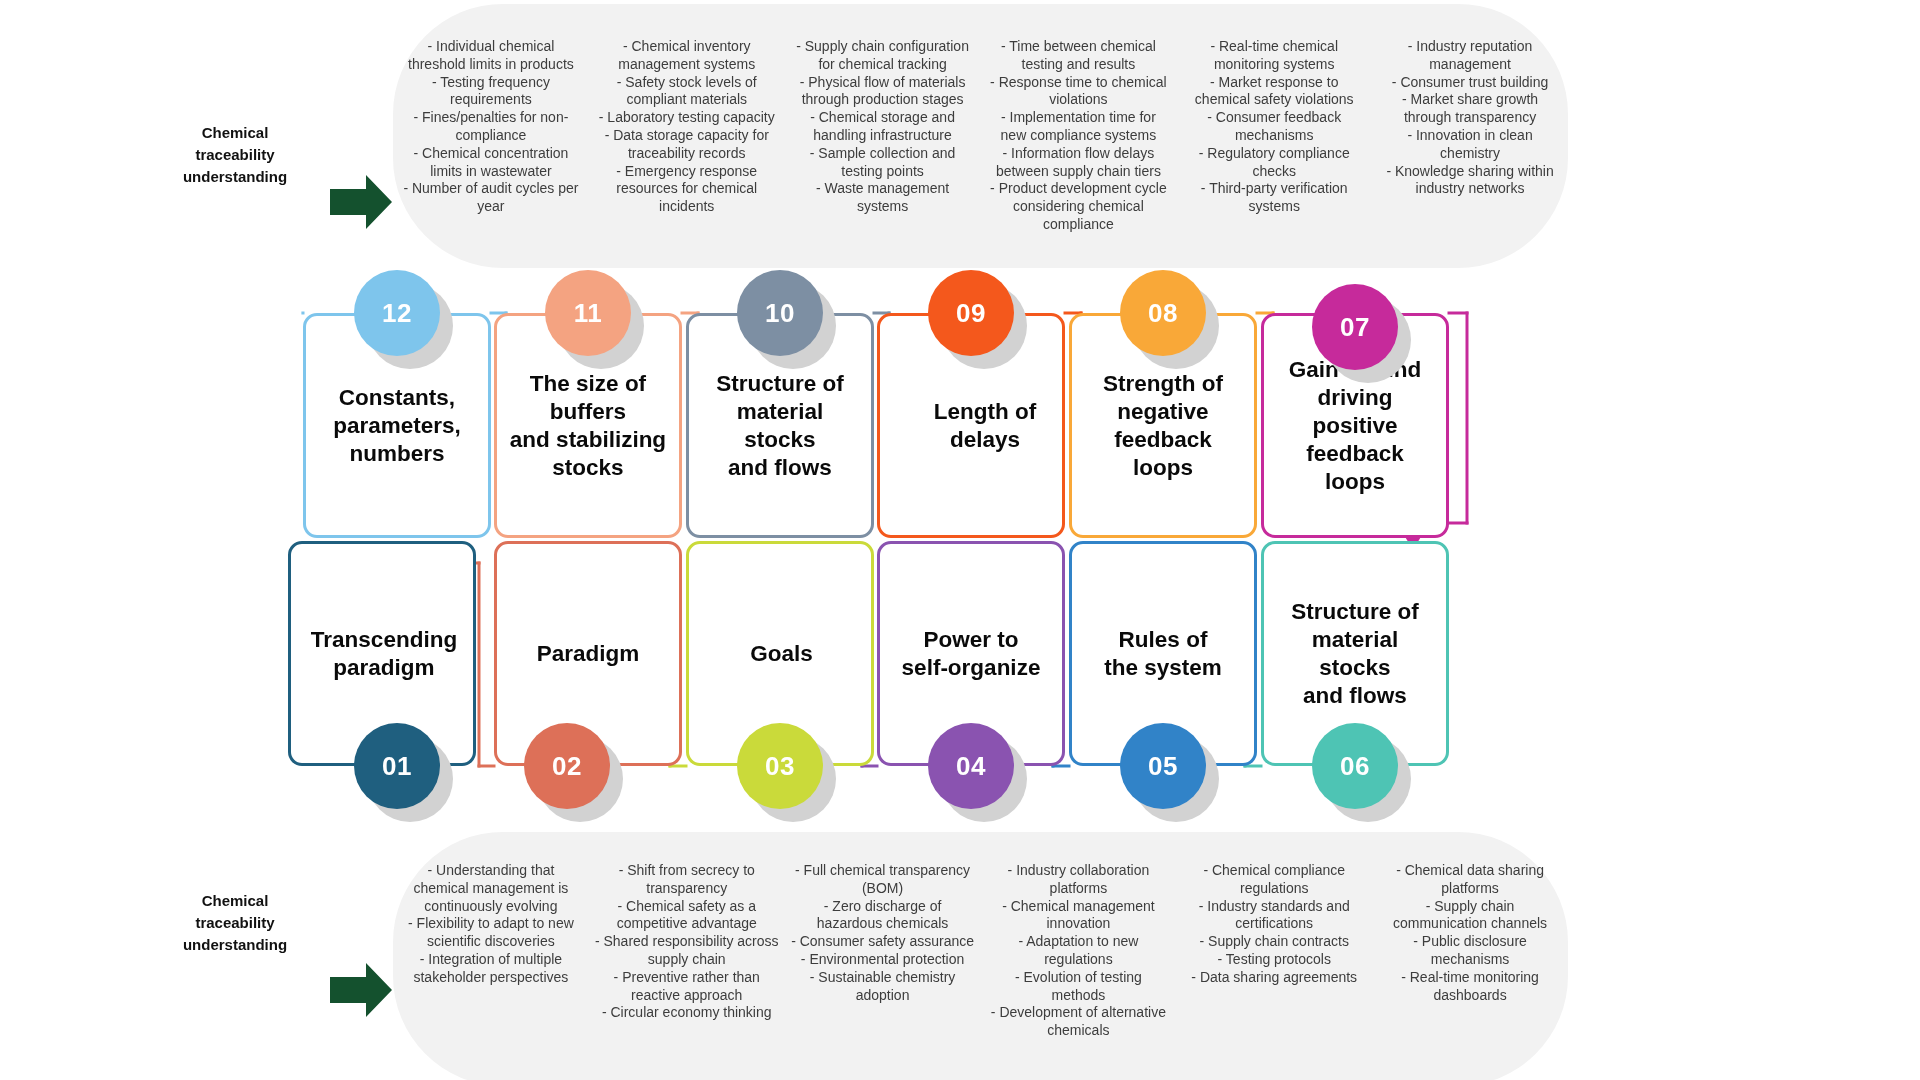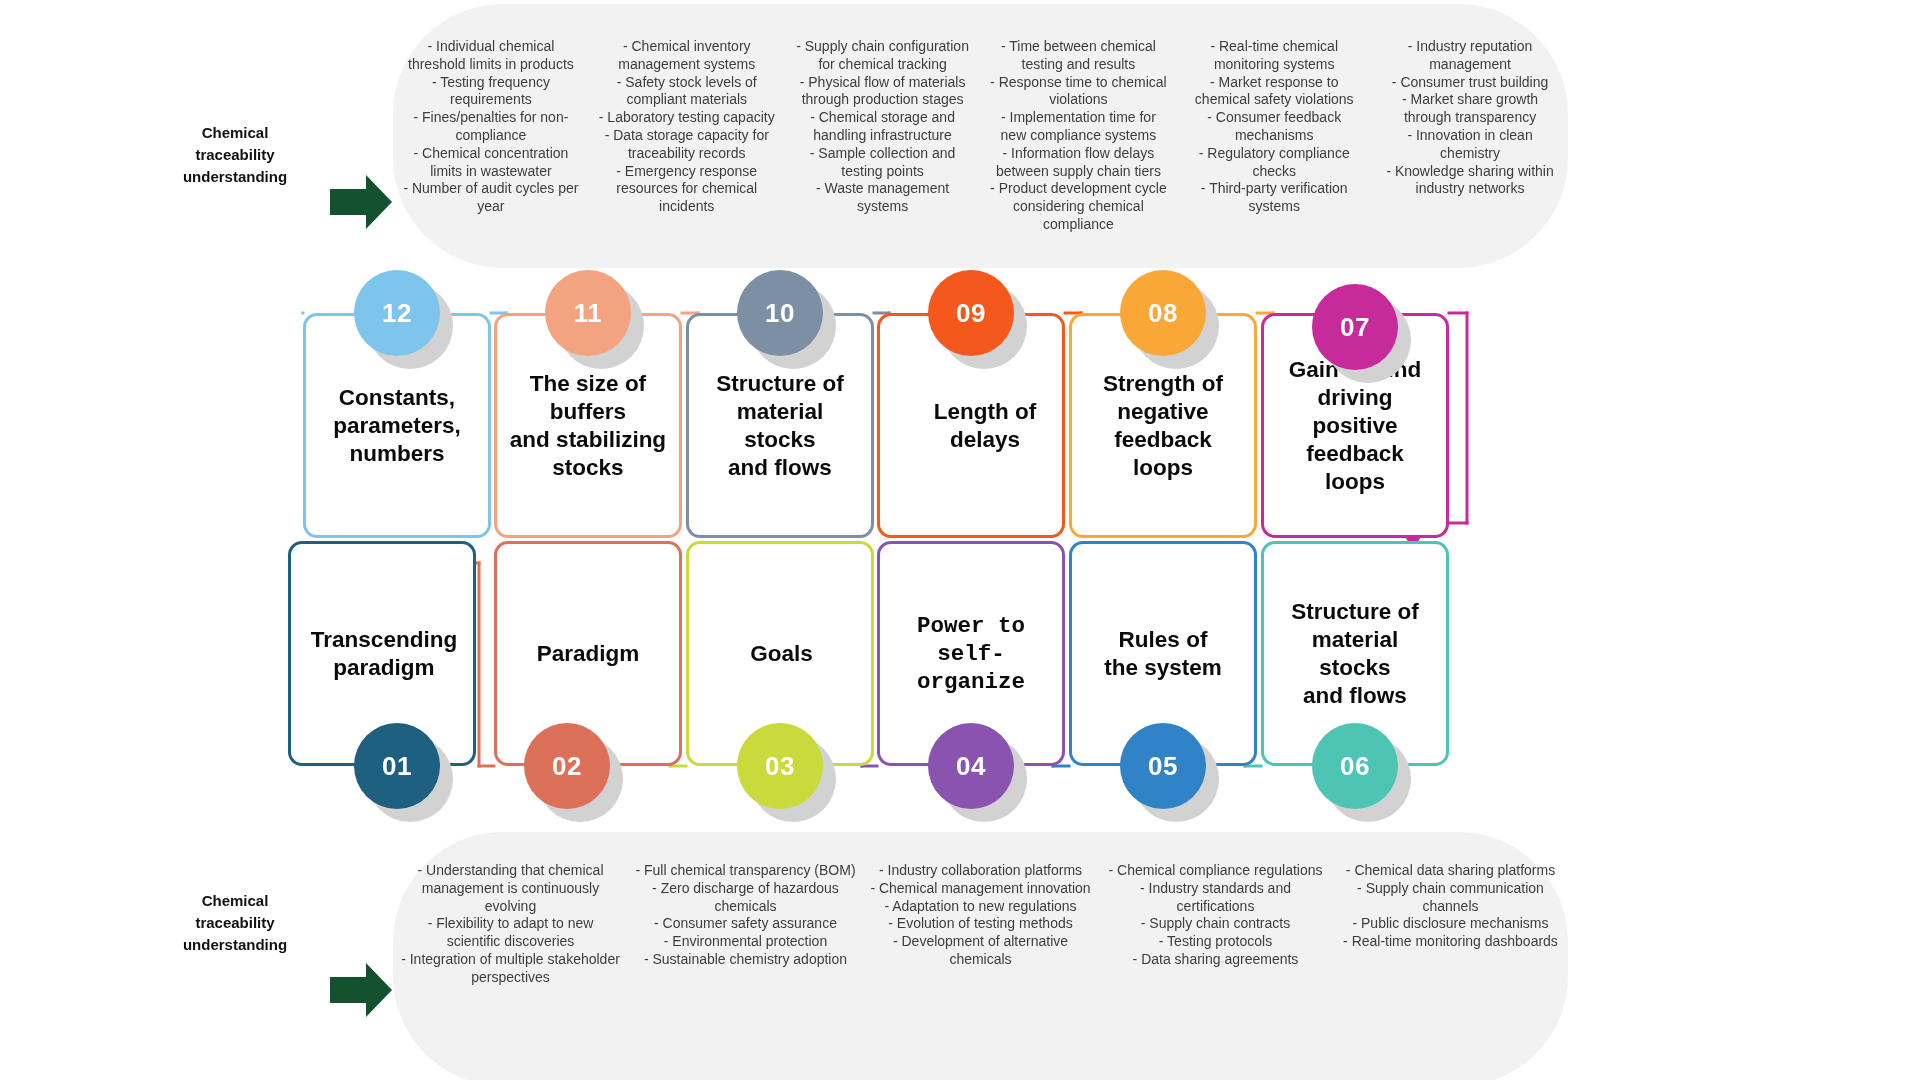--- a/index.html
+++ b/index.html
@@ -141,20 +141,25 @@
 - Innovation in clean chemistry
 - Knowledge sharing within industry networks</div>
     </div>
   </div>
 
   <div class="panel" id="panel-bottom">
     <div class="panel-cols">
       <div class="panel-col">- Understanding that chemical management is continuously evolving
 - Flexibility to adapt to new scientific discoveries
 - Integration of multiple stakeholder perspectives</div>
+      <div class="panel-col">- Shift from secrecy to transparency
+- Chemical safety as a competitive advantage
+- Shared responsibility across supply chain
+- Preventive rather than reactive approach
+- Circular economy thinking</div>
       <div class="panel-col">- Full chemical transparency (BOM)
 - Zero discharge of hazardous chemicals
 - Consumer safety assurance
 - Environmental protection
 - Sustainable chemistry adoption</div>
       <div class="panel-col">- Industry collaboration platforms
 - Chemical management innovation
 - Adaptation to new regulations
 - Evolution of testing methods
 - Development of alternative chemicals</div>
@@ -251,21 +256,21 @@
 feedback
 loops</span></div>
       <div class="box row-top" style="left: 1261px; top: 313px; border-color: rgb(198, 42, 155);"><span class="box-label">Gain around
 driving positive
 feedback
 loops</span></div>
       <div class="box row-bot" style="left: 288px; top: 541px; border-color: rgb(31, 95, 127); padding-left: 16px;"><span class="box-label">Transcending
 paradigm</span></div>
       <div class="box row-bot" style="left: 494px; top: 541px; border-color: rgb(221, 112, 88);"><span class="box-label">Paradigm</span></div>
       <div class="box row-bot" style="left: 686px; top: 541px; border-color: rgb(202, 218, 58); padding-left: 15px;"><span class="box-label">Goals</span></div>
-      <div class="box row-bot" style="left: 877px; top: 541px; border-color: rgb(138, 83, 176); font-family: Liberation Mono, monospace;"><span class="box-label">Power to
+      <div class="box row-bot" style="left: 877px; top: 541px; border-color: rgb(138, 83, 176);"><span class="box-label">Power to
 self-organize</span></div>
       <div class="box row-bot" style="left: 1069px; top: 541px; border-color: rgb(49, 131, 200);"><span class="box-label">Rules of
 the system</span></div>
       <div class="box row-bot" style="left: 1261px; top: 541px; border-color: rgb(78, 196, 180);"><span class="box-label">Structure of
 material stocks
 and flows</span></div>
     </div>
 
   <div id="nodes-layer">
       <div class="node" style="left: 354px; top: 270px;">

